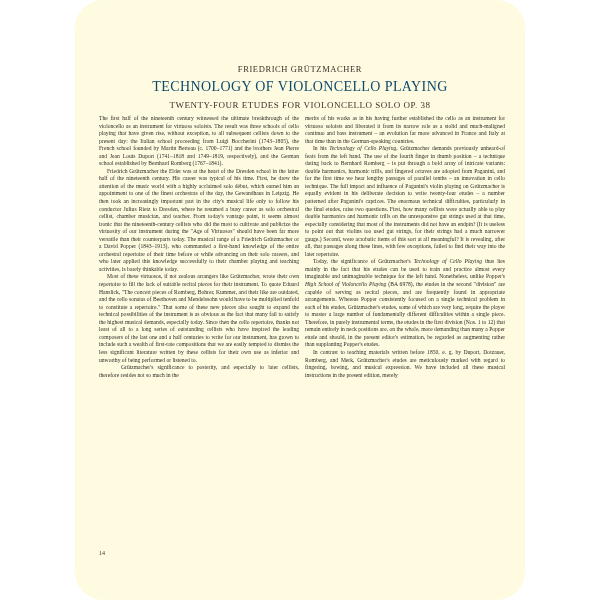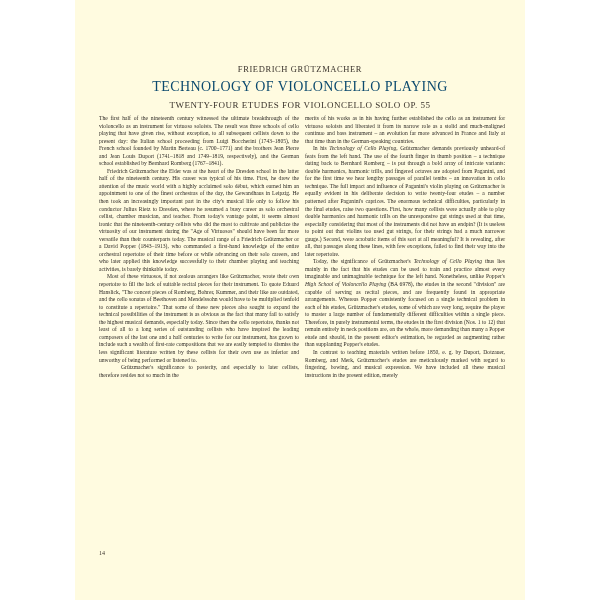--- a/index.html
+++ b/index.html
@@ -12,20 +12,21 @@
     }
     .page {
       position: absolute;
       left: 75px;
       top: 0;
       width: 450px;
       height: 600px;
       background: #fffbe0;
       font-family: "Liberation Serif", "DejaVu Serif", serif;
       color: #2a2622;
+      border-radius: 28px;
     }
     .header {
       position: absolute;
       left: 0;
       top: 64px;
       width: 450px;
       text-align: center;
     }
     .composer {
       font-size: 8.5px;
@@ -75,21 +76,21 @@
     }
   </style>
 </head>
 <body>
 
 <div class="page">
 
   <div class="header">
     <div class="composer">FRIEDRICH GRÜTZMACHER</div>
     <div class="title">TECHNOLOGY OF VIOLONCELLO PLAYING</div>
-    <div class="subtitle">TWENTY-FOUR ETUDES FOR VIOLONCELLO SOLO OP. 55</div>
+    <div class="subtitle">TWENTY-FOUR ETUDES FOR VIOLONCELLO SOLO OP. 38</div>
   </div>
 
   <div class="col col-left">
     <p class="first">The first half of the nineteenth century witnessed the ultimate breakthrough of the violoncello as an instrument for virtuoso soloists. The result was three schools of cello playing that have given rise, without exception, to all subsequent cellists down to the present day: the Italian school proceeding from Luigi Boccherini (1743–1805), the French school founded by Martin Berteau (c. 1700–1771) and the brothers Jean Pierre and Jean Louis Duport (1741–1818 and 1749–1819, respectively), and the German school established by Bernhard Romberg (1767–1841).</p>
     <p>Friedrich Grützmacher the Elder was at the heart of the Dresden school in the latter half of the nineteenth century. His career was typical of his time. First, he drew the attention of the music world with a highly acclaimed solo début, which earned him an appointment to one of the finest orchestras of the day, the Gewandhaus in Leipzig. He then took an increasingly important part in the city's musical life only to follow his conductor Julius Rietz to Dresden, where he resumed a busy career as solo orchestral cellist, chamber musician, and teacher. From today's vantage point, it seems almost ironic that the nineteenth-century cellists who did the most to cultivate and publicize the virtuosity of our instrument during the "Age of Virtuosos" should have been far more versatile than their counterparts today. The musical range of a Friedrich Grützmacher or a David Popper (1843–1913), who commanded a first-hand knowledge of the entire orchestral repertoire of their time before or while advancing on their solo careers, and who later applied this knowledge successfully to their chamber playing and teaching activities, is barely thinkable today.</p>
     <p>Most of these virtuosos, if not zealous arrangers like Grützmacher, wrote their own repertoire to fill the lack of suitable recital pieces for their instrument. To quote Eduard Hanslick, "The concert pieces of Romberg, Bohrer, Kummer, and their like are outdated, and the cello sonatas of Beethoven and Mendelssohn would have to be multiplied tenfold to constitute a repertoire." That some of these new pieces also sought to expand the technical possibilities of the instrument is as obvious as the fact that many fail to satisfy the highest musical demands, especially today. Since then the cello repertoire, thanks not least of all to a long series of outstanding cellists who have inspired the leading composers of the last one and a half centuries to write for our instrument, has grown to include such a wealth of first-rate compositions that we are easily tempted to dismiss the less significant literature written by these cellists for their own use as inferior and unworthy of being performed or listened to.</p>
     <p class="indent-big">Grützmacher's significance to posterity, and especially to later cellists, therefore resides not so much in the</p>
   </div>
 
   <div class="col col-right">

